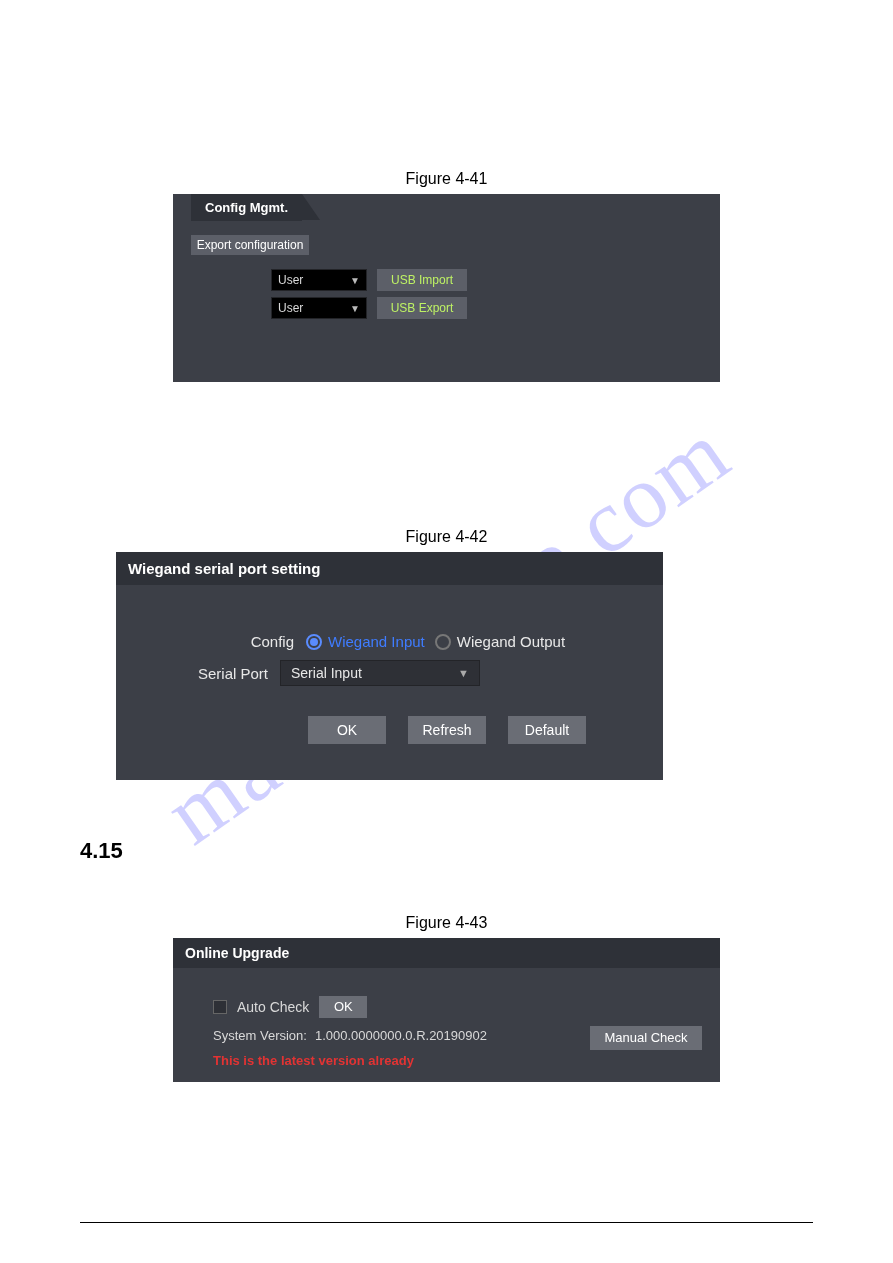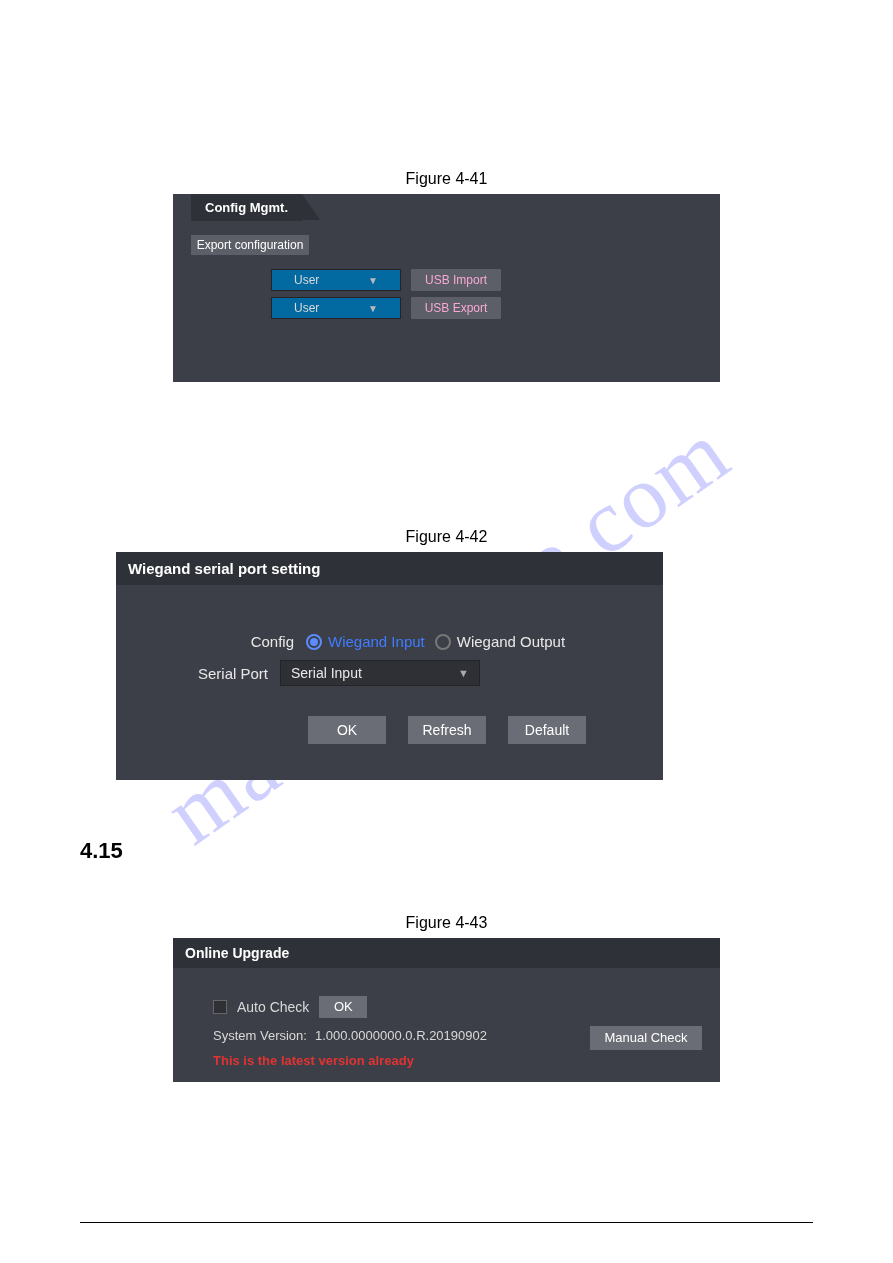--- a/index.html
+++ b/index.html
@@ -58,26 +58,26 @@
     height: 22px; line-height: 22px; text-align: center;
     border: none; cursor: pointer;
   }
   .btn-browse { width: 70px; }
   .btn-import { width: 116px; }
   .row41b { margin-top: 14px; }
   .btn-export { background: #5c5f68; width: 118px; height: 20px; line-height: 20px; color:#fff; font-size:12px; text-align:center; }
   .row41c { margin-top: 14px; display: flex; align-items: center; gap: 10px; margin-left: 80px; }
   .row41d { margin-top: 6px; display: flex; align-items: center; gap: 10px; margin-left: 80px; }
   .select41 {
-    width: 130px; height: 22px; background: #0369a1; border: 1px solid #232428;
-    color: #d9d9d9; font-size: 12px; padding: 0 22px; display: flex;
+    width: 96px; height: 22px; background: #000000; border: 1px solid #232428;
+    color: #d9d9d9; font-size: 12px; padding: 0 6px; display: flex;
     align-items: center; justify-content: space-between;
   }
   .select41 .tri { font-size: 10px; color: #bbb; }
-  .btn-usb { width: 90px; background: #5c5f68; height: 22px; line-height: 22px; color:#f9a8d4; font-size:12px; text-align:center; }
+  .btn-usb { width: 90px; background: #5c5f68; height: 22px; line-height: 22px; color:#bef264; font-size:12px; text-align:center; }
 
   
   .fig42-wrap { margin-top: 146px; }
   .fig42 { width: 547px; height: 228px; margin-left: 36px; }
   .title42 {
     background: #2e3138; color: #fff; font-weight: bold; font-size: 15px;
     padding: 8px 12px;
   }
   .row42a { margin-top: 48px; display: flex; align-items: center; font-size: 15px; }
   .row42a .lbl42 { width: 190px; text-align: right; padding-right: 12px; color: #e8e8e8; }

